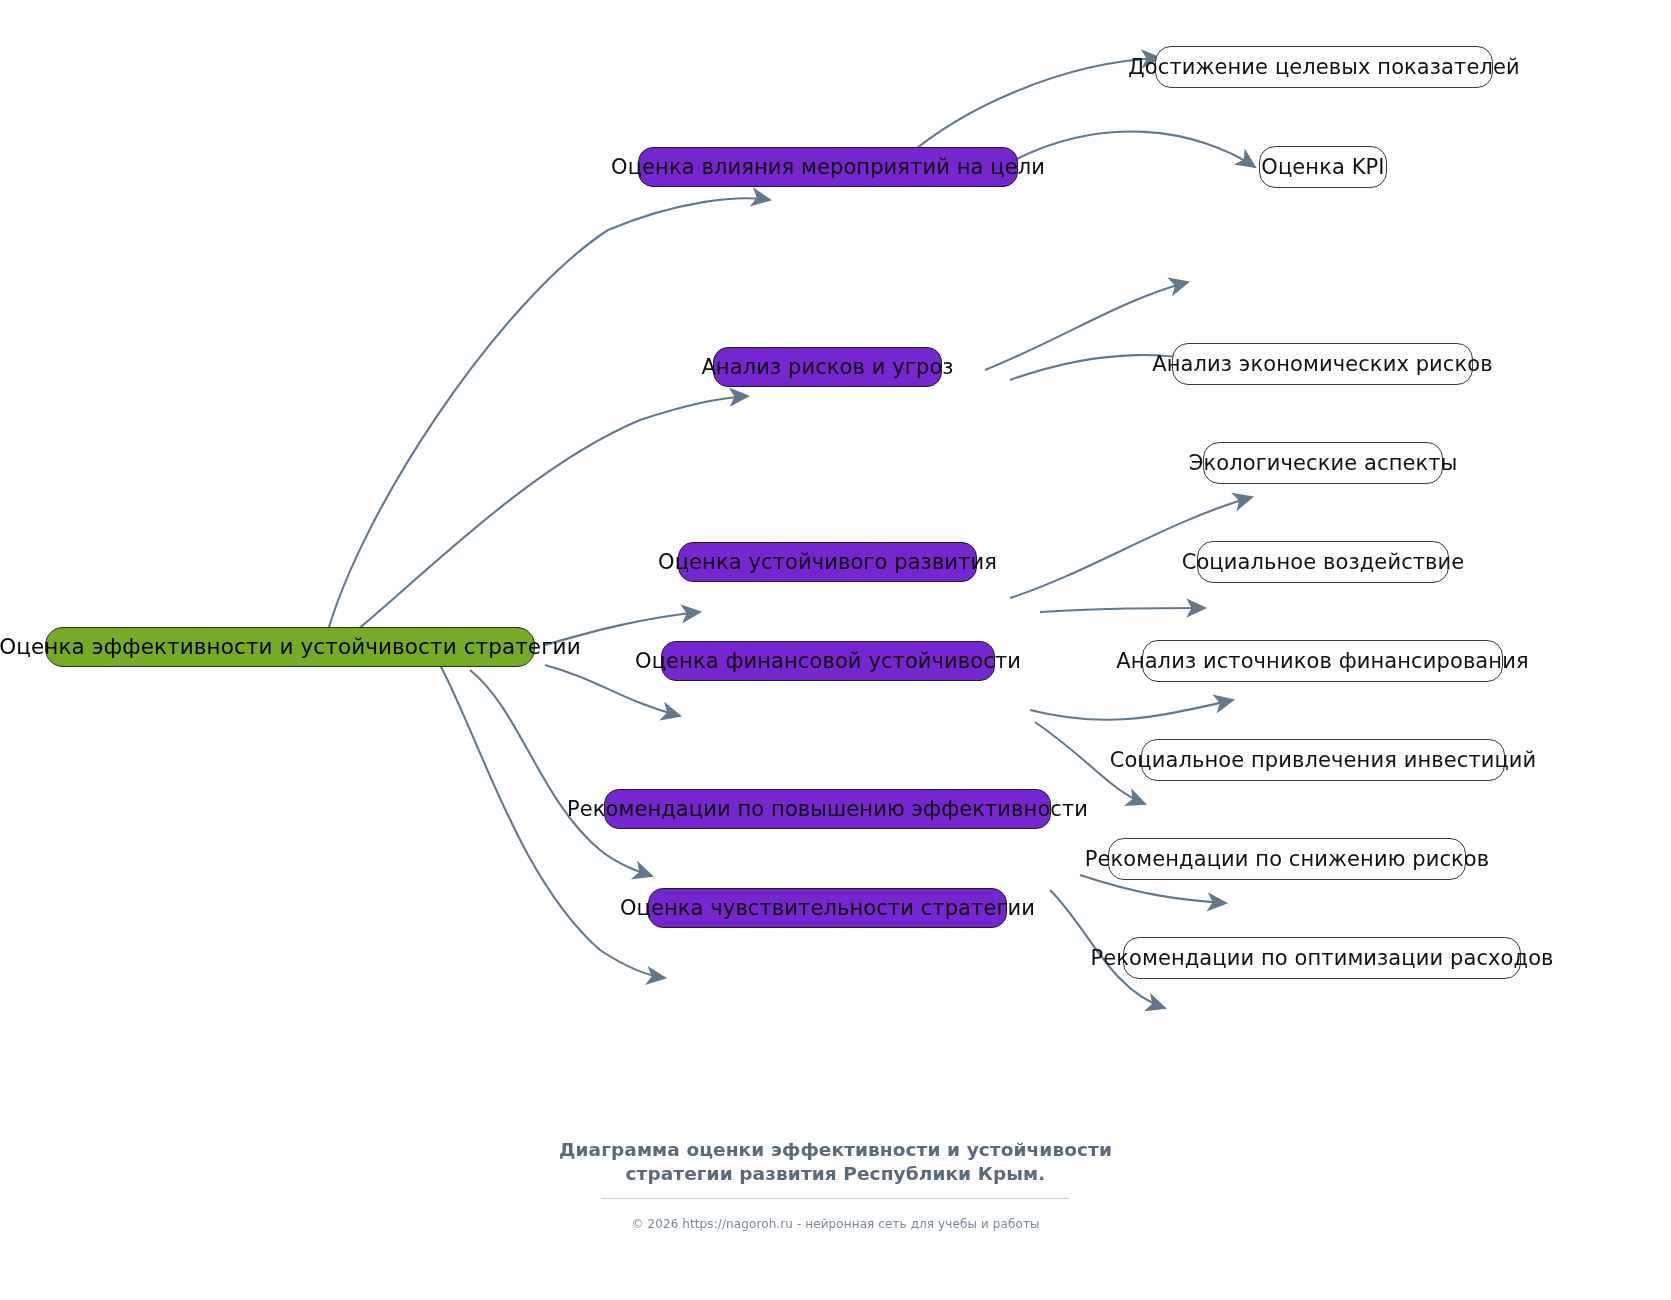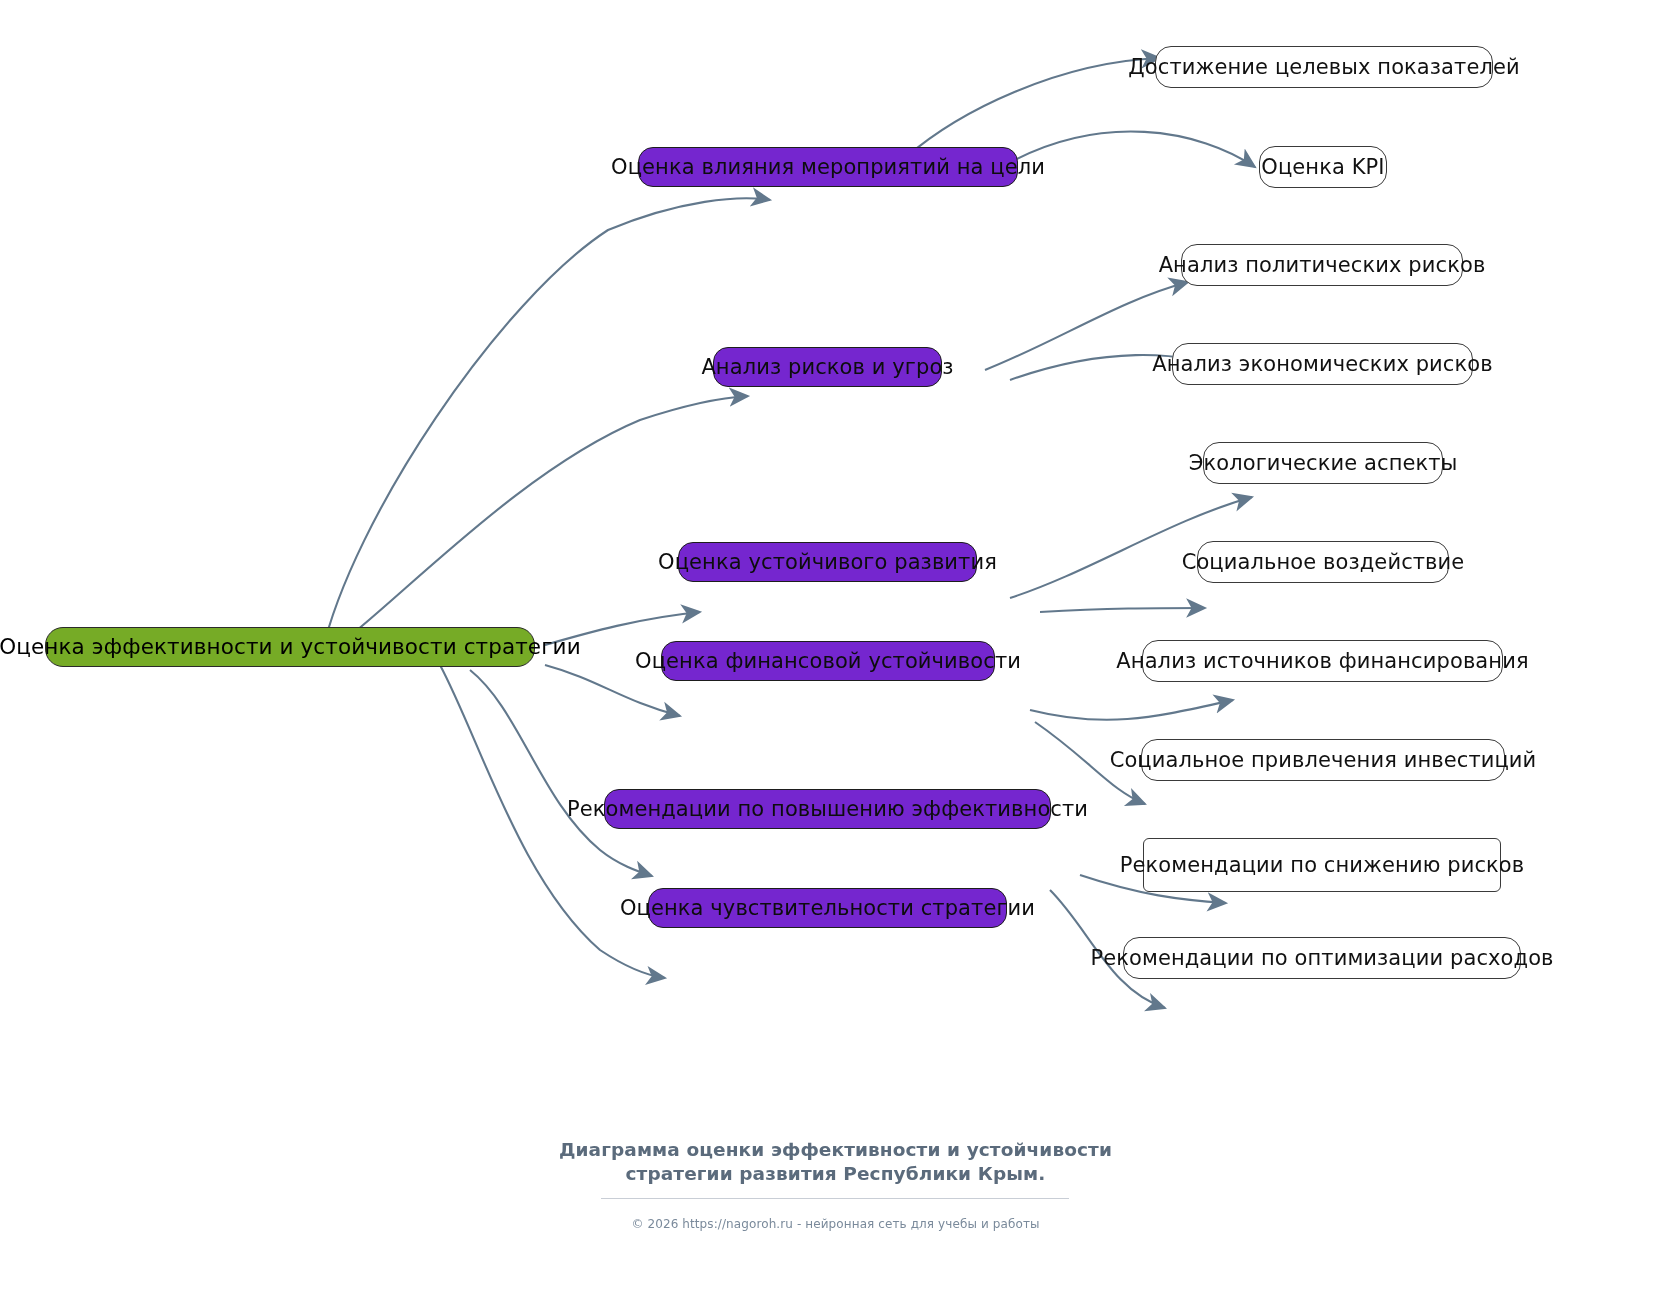--- a/index.html
+++ b/index.html
@@ -132,33 +132,32 @@
   <div class="node node-branch" style="left:661px; top:641px; width:334px; height:40px;">Оценка финансовой устойчивости</div>
 
   <div class="node node-branch" style="left:604px; top:789px; width:447px; height:40px;">Рекомендации по повышению эффективности</div>
 
   <div class="node node-branch" style="left:648px; top:888px; width:359px; height:40px;">Оценка чувствительности стратегии</div>
 
   <div class="node node-leaf" style="left:1155px; top:46px; width:338px; height:42px;">Достижение целевых показателей</div>
 
   <div class="node node-leaf" style="left:1259px; top:146px; width:128px; height:42px;">Оценка KPI</div>
 
-  <div class="node node-leaf" style="left:1181px; top:244px; width:282px; height:42px;">Анализ политических рисков</div>
 
   <div class="node node-leaf" style="left:1172px; top:343px; width:301px; height:42px;">Анализ экономических рисков</div>
 
   <div class="node node-leaf" style="left:1203px; top:442px; width:240px; height:42px;">Экологические аспекты</div>
 
   <div class="node node-leaf" style="left:1197px; top:541px; width:252px; height:42px;">Социальное воздействие</div>
 
   <div class="node node-leaf" style="left:1142px; top:640px; width:361px; height:42px;">Анализ источников финансирования</div>
 
   <div class="node node-leaf" style="left:1141px; top:739px; width:364px; height:42px;">Социальное привлечения инвестиций</div>
 
-  <div class="node node-leaf" style="left:1143px; top:838px; width:358px; height:54px;border-radius:6px;">Рекомендации по снижению рисков</div>
+  <div class="node node-leaf" style="left:1108px; top:838px; width:358px; height:42px;">Рекомендации по снижению рисков</div>
 
   <div class="node node-leaf" style="left:1123px; top:937px; width:398px; height:42px;">Рекомендации по оптимизации расходов</div>
 
   <div class="footer footer-title">
     <div>Диаграмма оценки эффективности и устойчивости</div>
     <div>стратегии развития Республики Крым.</div>
   </div>
 
   <div class="footer-rule"></div>
 

